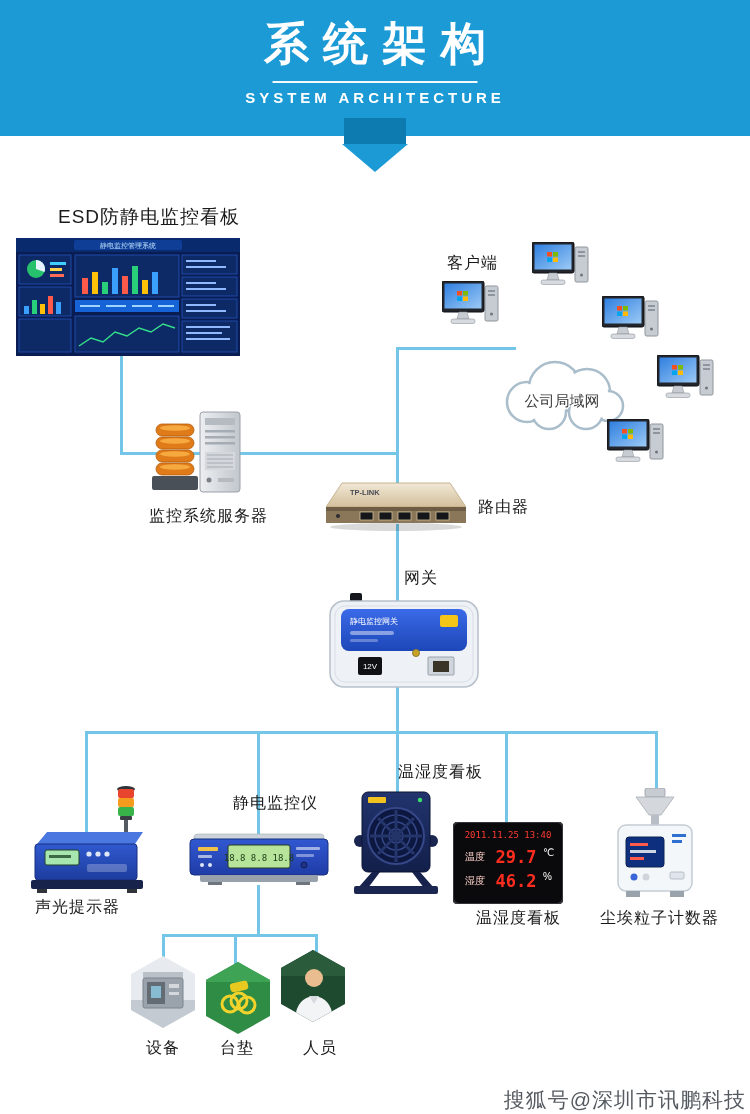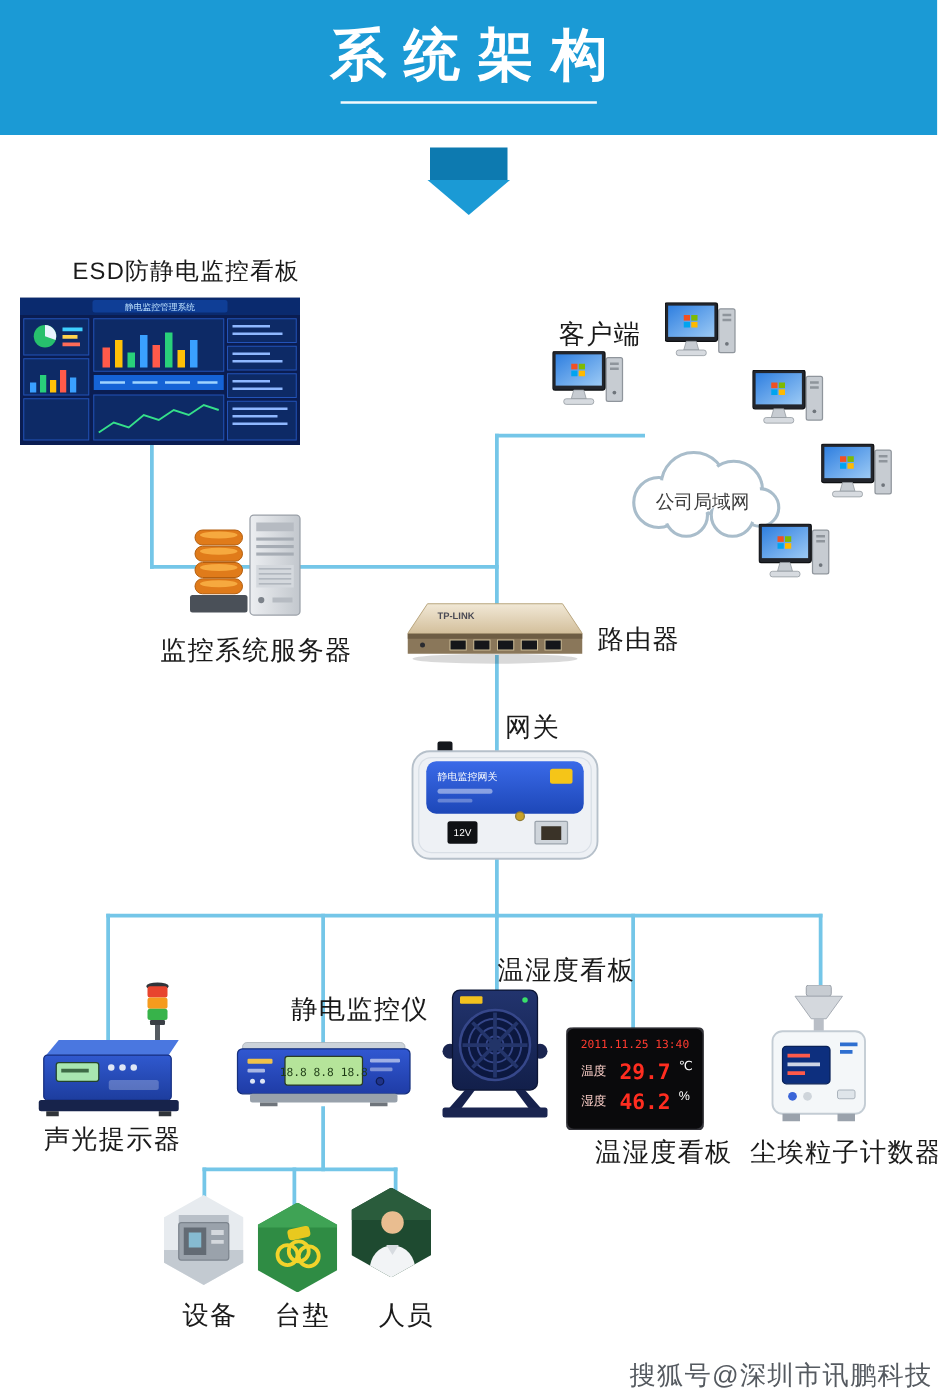--- a/index.html
+++ b/index.html
@@ -1,37 +1,38 @@
 <!DOCTYPE html>
 <html><head>
 <meta charset="utf-8">
 <style>
   *{margin:0;padding:0;box-sizing:border-box}
   body{font-family:"Liberation Sans","DejaVu Sans",sans-serif;background:#ffffff}
   #stage{position:relative;width:750px;height:1114px;background:#ffffff;overflow:hidden}
   .abs{position:absolute}
   .line{position:absolute;background:#74c6e8}
-  .lbl{position:absolute;color:#1a1a1a;font-size:21px;letter-spacing:1px;white-space:nowrap}
-  #band{position:absolute;left:0;top:0;width:750px;height:108px;background:#1b9ad5}
+  .lbl{position:absolute;color:#1a1a1a;font-size:16px;letter-spacing:1px;white-space:nowrap}
+  #band{position:absolute;left:0;top:0;width:750px;height:136px;background:#1b9ad5}
   #hdr-title{position:absolute;left:0;right:0;top:14px;text-align:center;font-size:45px;font-weight:bold;color:#ffffff;letter-spacing:14px;text-indent:14px}
   #hdr-divider{position:absolute;left:50%;transform:translateX(-50%);top:81px;width:205px;height:2px;background:rgba(255,255,255,.95)}
   #hdr-sub{position:absolute;left:0;right:0;top:89px;text-align:center;font-size:15px;font-weight:600;color:#ffffff;letter-spacing:4px}
   #hdr-tab{position:absolute;left:50%;transform:translateX(-50%);top:118px;width:62px;height:26px;background:#0d7ab0}
   #hdr-tri{position:absolute;left:50%;transform:translateX(-50%);top:144px;width:0;height:0;border-left:33px solid transparent;border-right:33px solid transparent;border-top:28px solid #1b9ad5}
   .hex{width:64px;height:72px;clip-path:polygon(50% 0,100% 25%,100% 75%,50% 100%,0 75%,0 25%);overflow:hidden}
   #watermark{position:absolute;right:4px;top:1086px;font-size:21px;color:#555a60;letter-spacing:1px}
 </style>
 </head>
 <body>
 
 <div id="stage">
 
   <div id="band">
     <div id="hdr-title">系统架构</div>
     <div id="hdr-divider"></div>
+    <div id="hdr-sub">SYSTEM ARCHITECTURE</div>
   </div>
   <div id="hdr-tab"></div>
   <div id="hdr-tri"></div>
 
   <div class="line" style="left:120px;top:356px;width:3px;height:99px"></div>
   <div class="line" style="left:120px;top:452px;width:279px;height:3px"></div>
   <div class="line" style="left:396px;top:347px;width:3px;height:138px"></div>
   <div class="line" style="left:396px;top:347px;width:120px;height:3px"></div>
   <div class="line" style="left:396px;top:524px;width:3px;height:80px"></div>
   <div class="line" style="left:396px;top:687px;width:3px;height:47px"></div>

